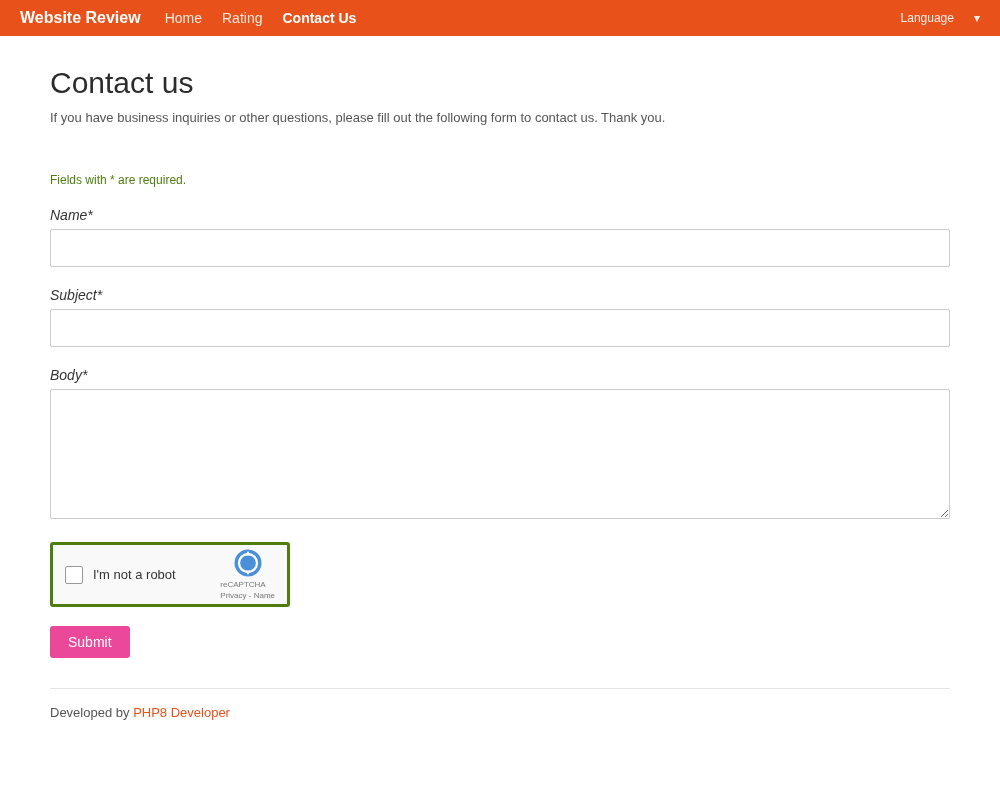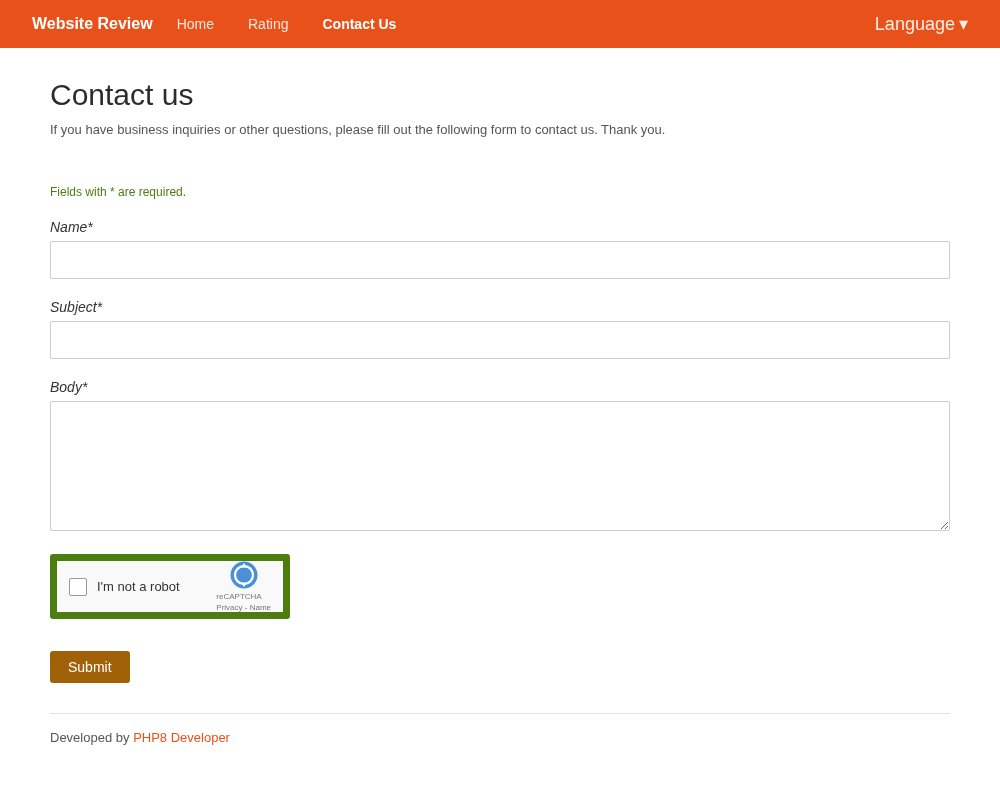--- a/index.html
+++ b/index.html
@@ -11,59 +11,59 @@
     body {
       font-family: Arial, Helvetica, sans-serif;
       font-size: 14px;
       background: #fff;
       color: #333;
     }
 
     
     nav {
       background-color: #e8521a;
-      padding: 0 32px;
-      height: 48px;
+      padding: 0 20px;
+      height: 36px;
       display: flex;
       align-items: center;
     }
 
     .nav-brand {
       color: #fff;
       font-weight: bold;
       font-size: 16px;
       margin-right: 24px;
       white-space: nowrap;
     }
 
     .nav-links {
       display: flex;
-      gap: 34px;
+      gap: 20px;
       flex: 1;
     }
 
     .nav-link {
       color: rgba(255,255,255,0.85);
       text-decoration: none;
       font-size: 14px;
       cursor: pointer;
     }
 
     .nav-link.active {
       color: #fff;
       font-weight: bold;
     }
 
     .nav-right {
       color: rgba(255,255,255,0.9);
-      font-size: 18px;
-      cursor: pointer;
-      display: flex;
-      align-items: center;
-      gap: 4px;
+      font-size: 12px;
+      cursor: pointer;
+      display: flex;
+      align-items: center;
+      gap: 20px;
     }
 
     
     .main-content {
       max-width: 960px;
       margin: 0 auto;
       padding: 30px 30px 40px 30px;
     }
 
     .page-title {
@@ -118,27 +118,27 @@
       font-size: 14px;
       color: #333;
       outline: none;
       resize: vertical;
     }
 
     
     .captcha-box {
       width: 240px;
       height: 65px;
-      border: 7px solid #4d7c0f;
+      border: 3px solid #4d7c0f;
       border-radius: 3px;
       background: #f9f9f9;
       display: flex;
       align-items: center;
       padding: 12px 12px;
-      margin-bottom: 32px;
+      margin-bottom: 19px;
       gap: 10px;
     }
 
     .captcha-checkbox {
       width: 18px;
       height: 18px;
       border: 1px solid #999;
       border-radius: 2px;
       background: #fff;
       flex-shrink: 0;
@@ -164,21 +164,21 @@
     }
 
     .captcha-brand {
       font-size: 8px;
       color: #777;
       line-height: 1.3;
     }
 
     
     .submit-btn {
-      background-color: #a16207;
+      background-color: #ec4899;
       color: #fff;
       border: none;
       padding: 8px 18px;
       font-size: 14px;
       border-radius: 3px;
       cursor: pointer;
     }
 
     
     .divider {

